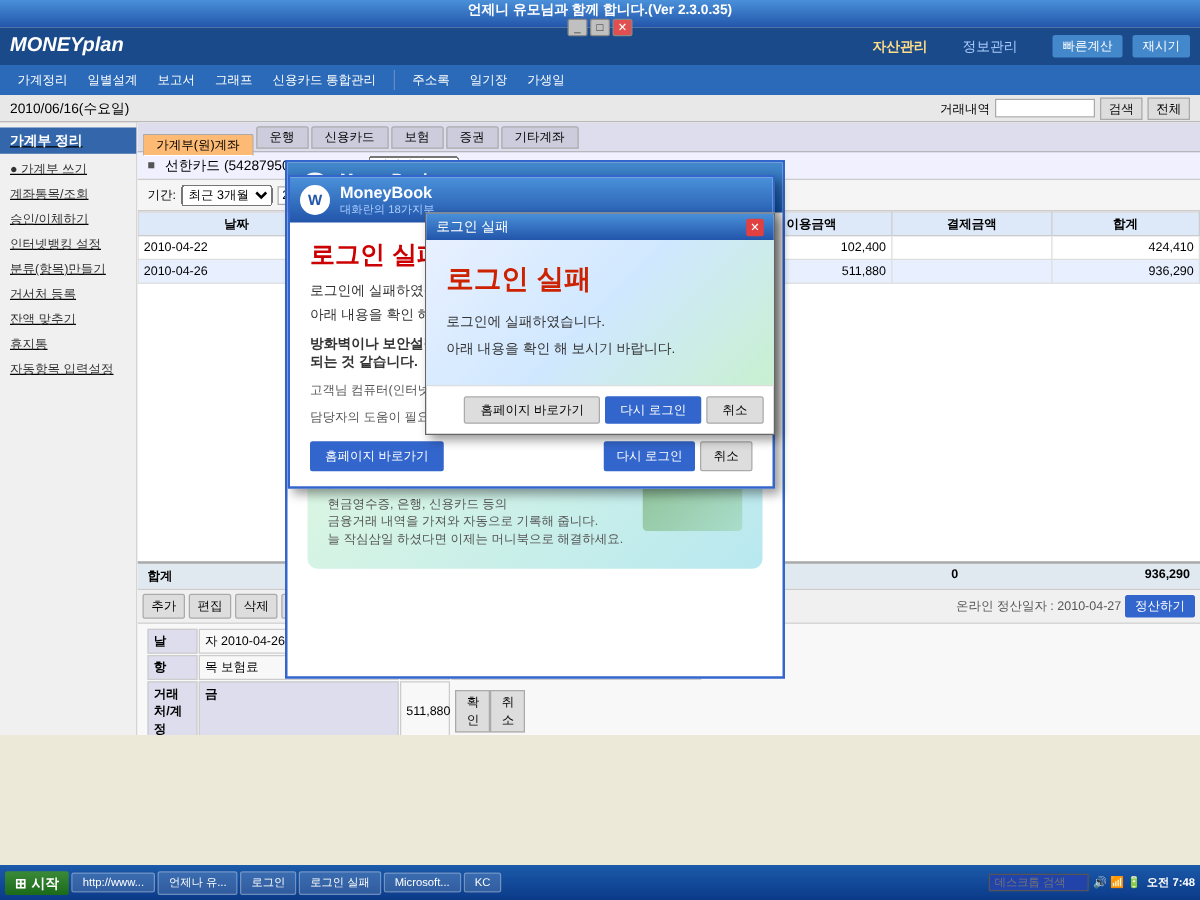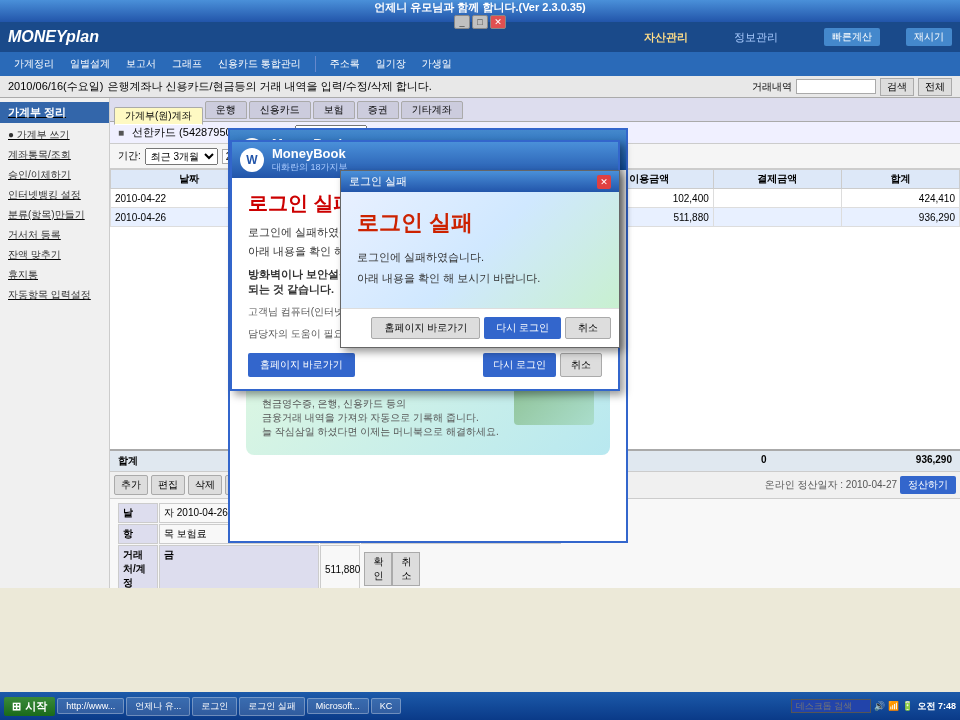--- a/index.html
+++ b/index.html
@@ -24,21 +24,21 @@
     }
     .title-btn.close { background: #e05050; color: white; }
 
     
     .app-header {
       background: #1a4a8a;
       height: 30px;
       display: flex;
       align-items: center;
       padding: 0 8px;
-      gap: 26px;
+      gap: 8px;
     }
     .logo-text { color: white; font-size: 16px; font-weight: bold; font-style: italic; }
 
     
     .nav-bar {
       background: #2a6ab8;
       height: 24px;
       display: flex;
       align-items: center;
     }
@@ -98,21 +98,21 @@
       height: 24px;
     }
     .tab {
       background: #ccccdd;
       border: 1px solid #aaa;
       padding: 1px 10px;
       font-size: 10px;
       cursor: pointer;
       border-radius: 2px 2px 0 0;
     }
-    .tab.active { background: #fef9c3; border-bottom: 1px solid white; margin-top: 12px; }
+    .tab.active { background: #fdba74; border-bottom: 1px solid white; margin-top: 12px; }
 
     
     .card-info-bar {
       background: #f0f0ff;
       border-bottom: 1px solid #ccc;
       padding: 3px 8px;
       display: flex;
       align-items: center;
       gap: 8px;
       font-size: 11px;
@@ -333,21 +333,20 @@
   <div style="width:1px;background:#6688cc;height:16px;"></div>
   <div class="nav-section">
     <span class="nav-link">주소록</span>
     <span class="nav-link">일기장</span>
     <span class="nav-link">가생일</span>
   </div>
 </div>
 
 <div class="sub-nav">
   <span>2010/06/16(수요일)</span>
-  <span>은행계좌나 신용카드/현금등의 거래 내역을 입력/수정/삭제 합니다.</span>
   <div style="margin-left:auto;display:flex;align-items:center;gap:4px;">
     <span style="font-size:10px;">거래내역</span>
     <input type="text" style="width: 80px; font-size: 10px; border: 1px solid rgb(170, 170, 170); padding: 1px;">
     <button style="font-size:10px;padding:1px 6px;background:#ddd;border:1px solid #aaa;cursor:pointer;">검색</button>
     <button style="font-size:10px;padding:1px 6px;background:#ddd;border:1px solid #aaa;cursor:pointer;">전체</button>
   </div>
 </div>
 
 <div style="display:flex;height:490px;">
 

